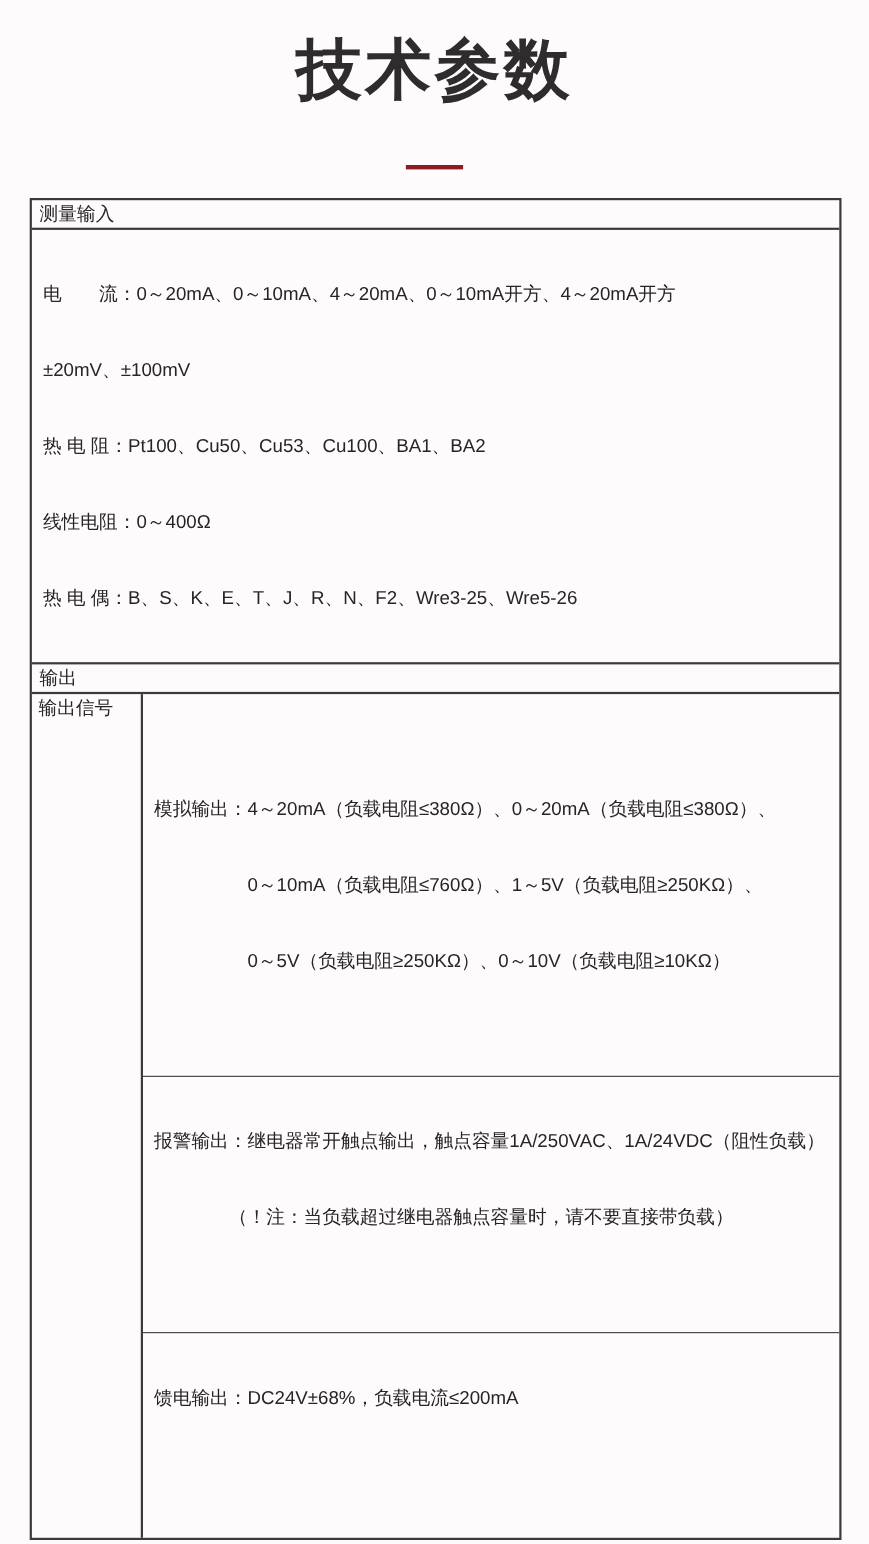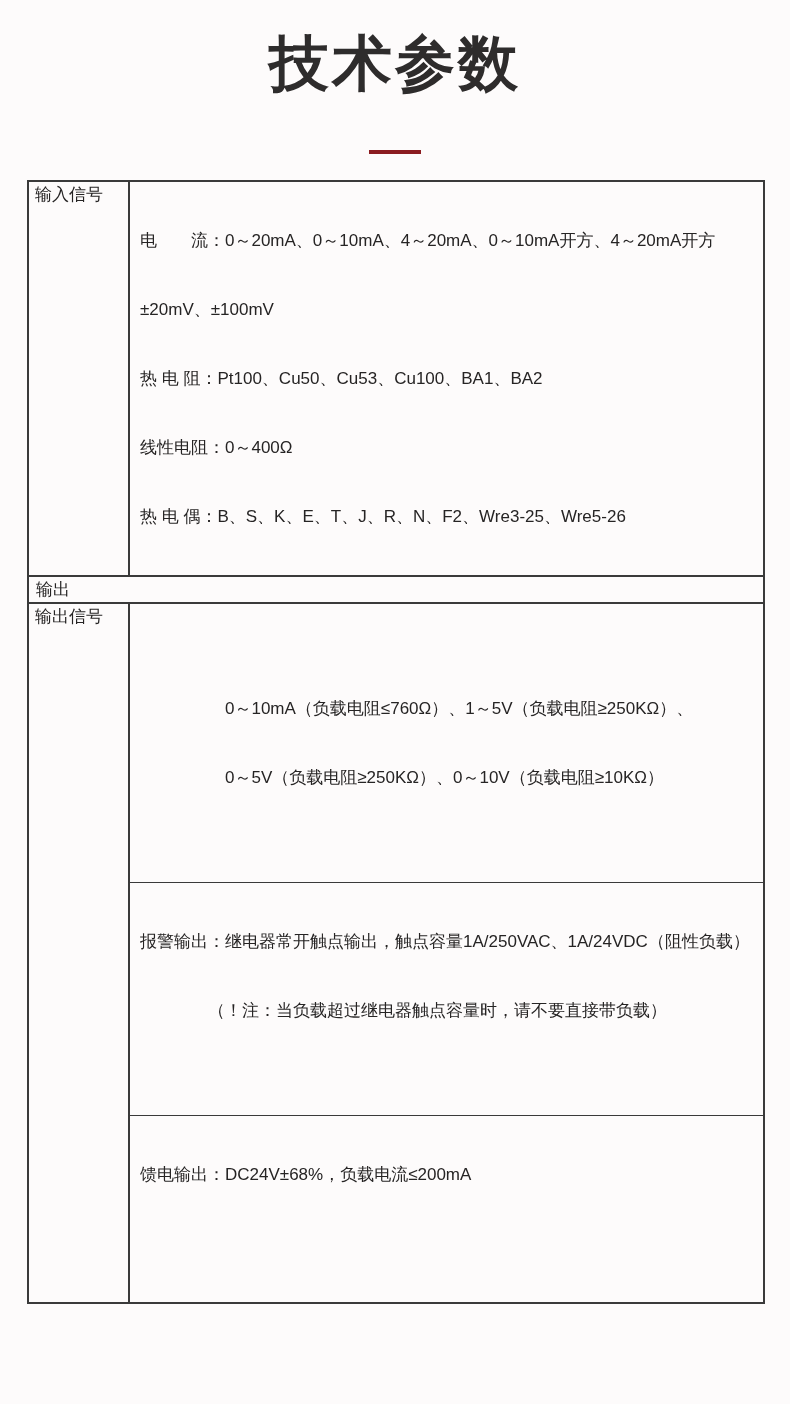--- a/index.html
+++ b/index.html
@@ -47,40 +47,43 @@
   .tl  { white-space: pre-wrap; }
 </style>
 </head>
 <body>
 
 <h1 class="title">技术参数</h1>
 <div class="title-divider"></div>
 
 <div class="spec">
 
+  <div class="row">
+    <div class="sec">测量输入</div>
+  </div>
 
   <div class="row">
-    <div class="lbl">输入信号</div>
     <div class="cnt">
       <div class="tl">电　　流：0～20mA、0～10mA、4～20mA、0～10mA开方、4～20mA开方</div>
       <div class="tl">±20mV、±100mV</div>
       <div class="tl">热 电 阻：Pt100、Cu50、Cu53、Cu100、BA1、BA2</div>
       <div class="tl">线性电阻：0～400Ω</div>
       <div class="tl">热 电 偶：B、S、K、E、T、J、R、N、F2、Wre3-25、Wre5-26</div>
     </div>
   </div>
 
   <div class="row">
     <div class="sec">输出</div>
   </div>
 
   <div class="row">
     <div class="lbl">输出信号</div>
     <div class="cnt nopad">
       <div class="sub">
+        <div class="tl">模拟输出：4～20mA（负载电阻≤380Ω）、0～20mA（负载电阻≤380Ω）、</div>
         <div class="tl">　　　　　0～10mA（负载电阻≤760Ω）、1～5V（负载电阻≥250KΩ）、</div>
         <div class="tl">　　　　　0～5V（负载电阻≥250KΩ）、0～10V（负载电阻≥10KΩ）</div>
       </div>
       <div class="sub bt">
         <div class="tl">报警输出：继电器常开触点输出，触点容量1A/250VAC、1A/24VDC（阻性负载）</div>
         <div class="tl">　　　　（！注：当负载超过继电器触点容量时，请不要直接带负载）</div>
       </div>
       <div class="sub bt">
         <div class="tl">馈电输出：DC24V±68%，负载电流≤200mA</div>
       </div>

